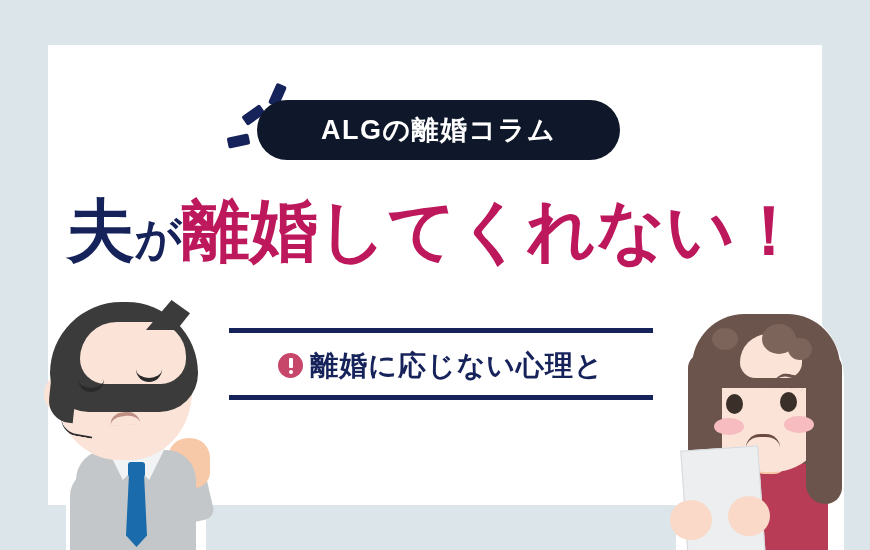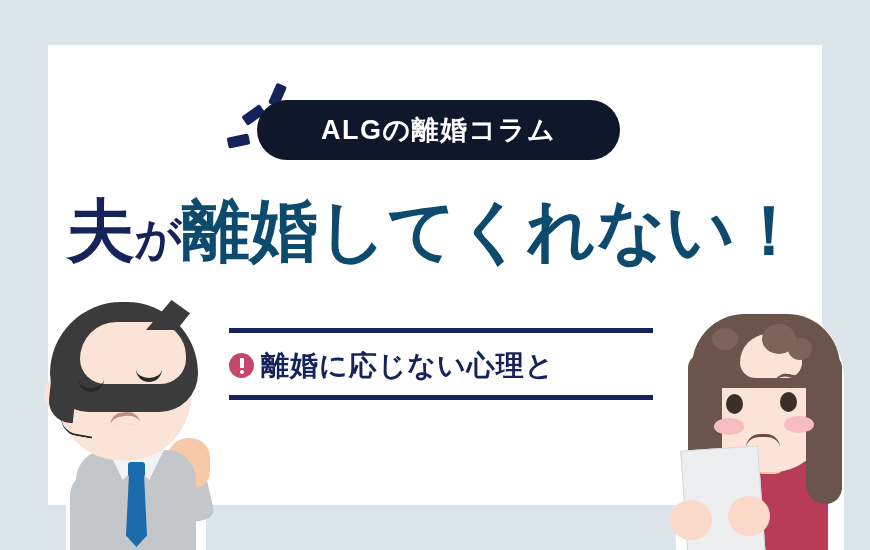--- a/index.html
+++ b/index.html
@@ -57,34 +57,35 @@
     left:0; top:196px; width:870px;
     text-align:center;
     white-space:nowrap;
     font-size:68px;
     font-weight:700;
     line-height:1;
     letter-spacing:0px;
   }
   .h-navy { color:#16225a; }
   .h-navy-sm { color:#16225a; font-size:46px; }
-  .h-pink { color:#0c4a6e; }
+  .h-pink { color:#be185d; }
 
   
   #sub-block {
     position:absolute;
     left:229px; top:328px;
     width:424px;
   }
   .rule {
     width:100%; height:5px;
     background:#16225a;
   }
   #sub-body {
     padding:14px 0 10px 0;
+    text-align:center;
   }
   .sub-line {
     color:#16225a;
     font-size:28px;
     font-weight:700;
     line-height:1.34;
     white-space:nowrap;
     letter-spacing:1px;
   }
   .excl-icon {

